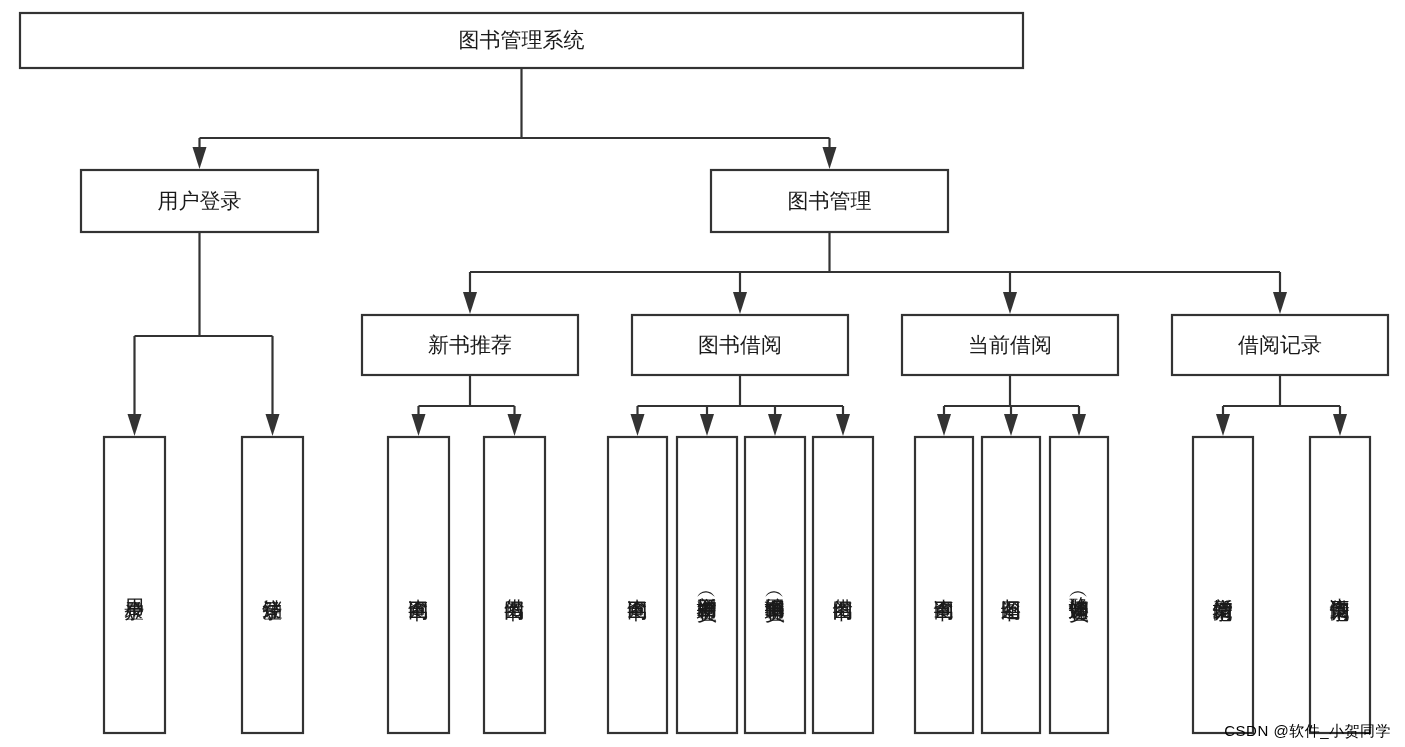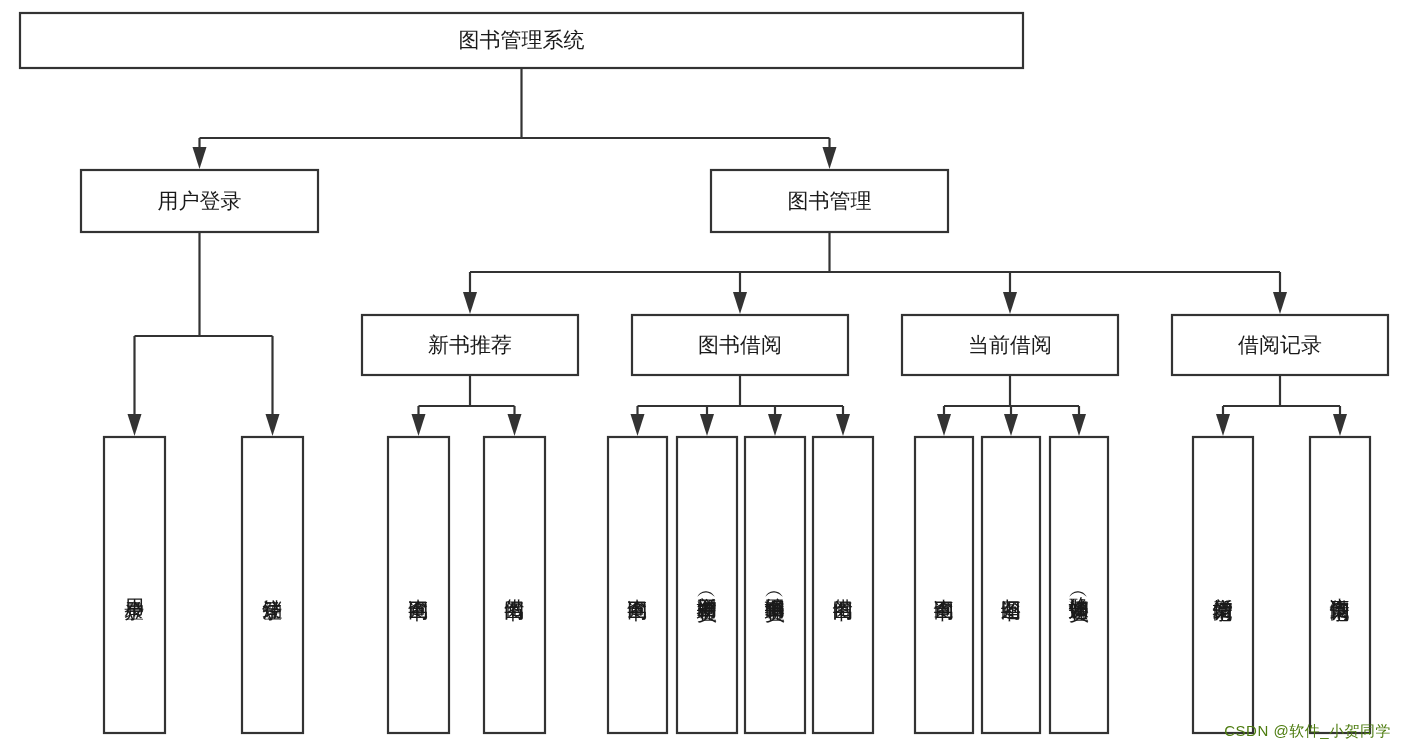--- a/index.html
+++ b/index.html
@@ -67,21 +67,21 @@
     white-space: nowrap;
     pointer-events: none;
     user-select: none;
   }
   .watermark {
     position: absolute;
     right: 14px;
     bottom: 6px;
     font-family: "Liberation Sans", "DejaVu Sans", sans-serif;
     font-size: 15px;
-    color: #4d7c0f;
+    color: #000000;
     letter-spacing: 0.5px;
     white-space: nowrap;
   }
 </style>
 </head>
 <body>
 
 <div id="diagram-root">
 
   <svg id="tree-svg" viewBox="0 0 1405 747" xmlns="http://www.w3.org/2000/svg">

